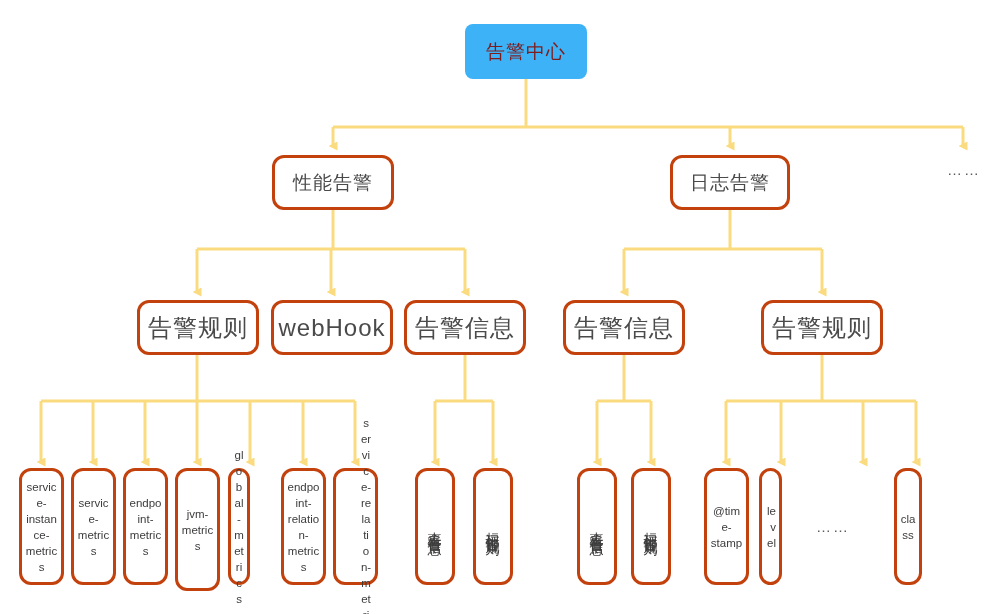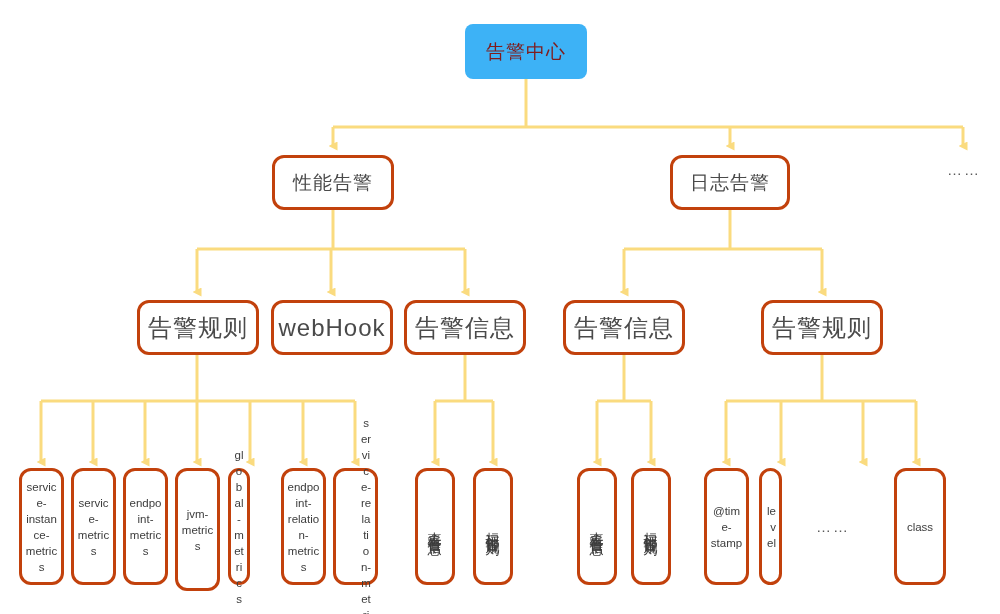--- a/index.html
+++ b/index.html
@@ -118,15 +118,15 @@
 
   <div class="node leaf vertical" style="left:415px;top:468px;width:40px;height:117px;">查看告警信息</div>
   <div class="node leaf vertical" style="left:473px;top:468px;width:40px;height:117px;">标记告警规则</div>
 
   <div class="node leaf vertical" style="left:577px;top:468px;width:40px;height:117px;">查看告警信息</div>
   <div class="node leaf vertical" style="left:631px;top:468px;width:40px;height:117px;">标记告警规则</div>
 
   <div class="node leaf" style="left:704px;top:468px;width:45px;height:117px;">@time-stamp</div>
   <div class="node leaf" style="left:759px;top:468px;width:23px;height:117px;text-align:right;">level</div>
   <div class="ellipsis" style="left:807px;top:515px;width:52px;height:22px;">……</div>
-  <div class="node leaf" style="left:894px;top:468px;width:52px;height:117px;">class</div>
+  <div class="node leaf" style="left:894px;top:468px;width:28px;height:117px;">class</div>
 
 </div>
 
 </body></html>

